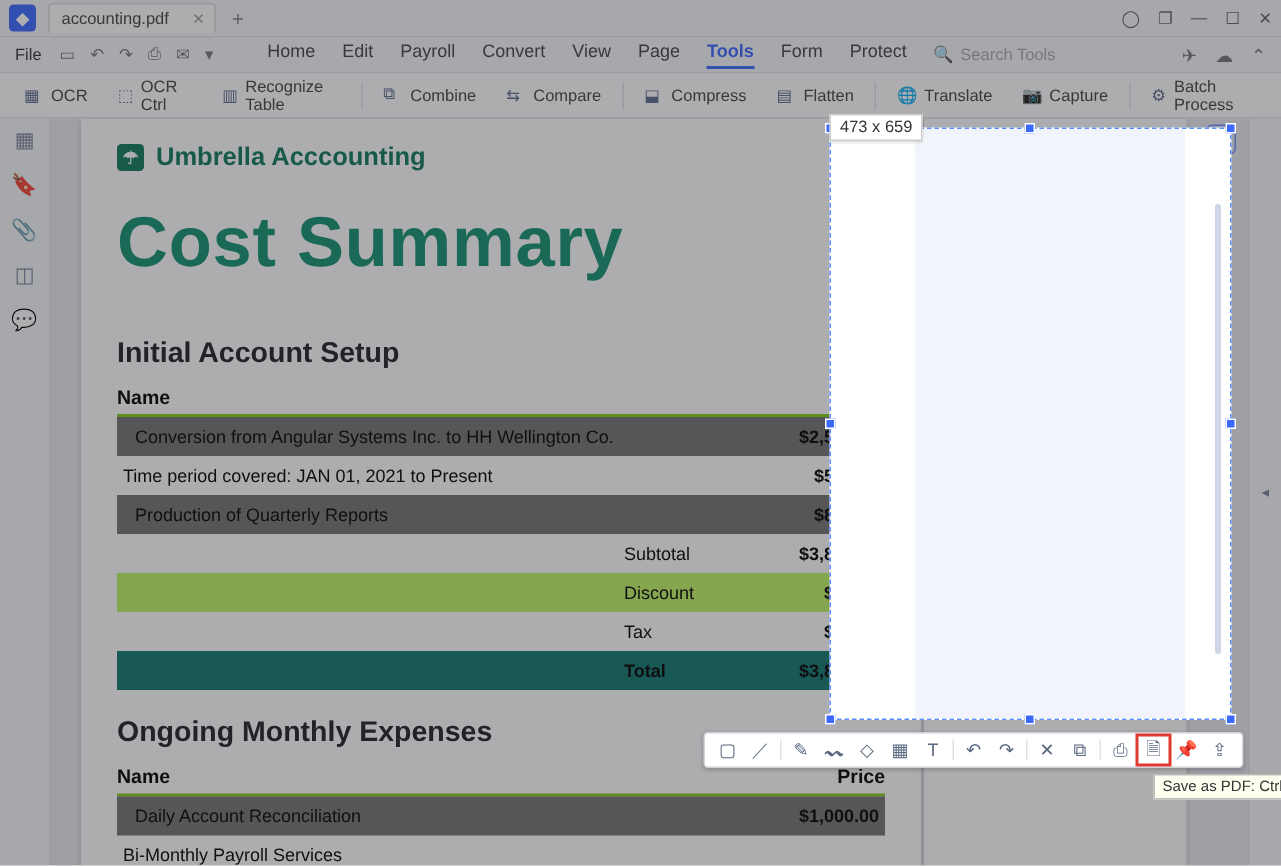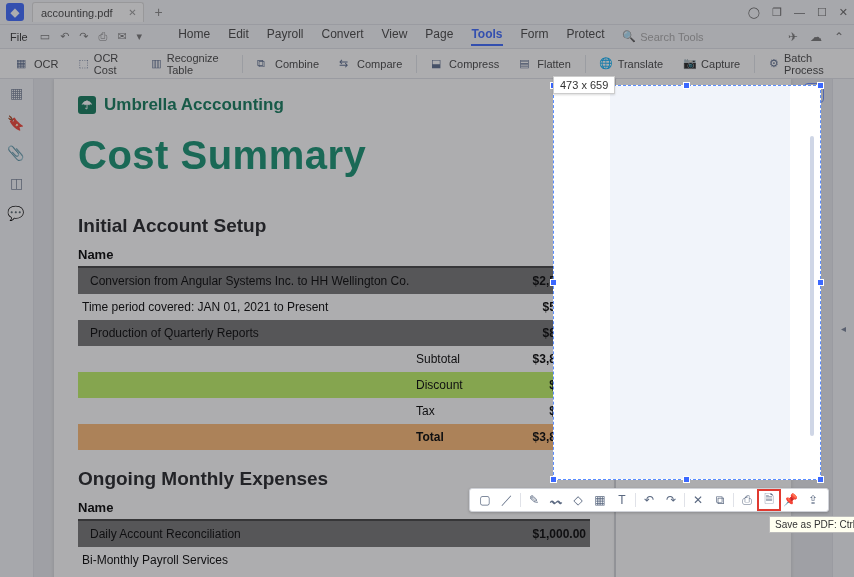--- a/index.html
+++ b/index.html
@@ -40,31 +40,31 @@
 .sidebar{width:34px;background:#f6f7fa;border-right:1px solid #e1e3e8;display:flex;flex-direction:column;align-items:center;padding-top:6px;gap:14px;color:#7a8499;}
 .sidebar span{font-size:14px;}
 .rightbar{position:absolute;right:0;top:0;width:22px;height:100%;background:#f6f7fa;border-left:1px solid #e1e3e8;display:flex;align-items:center;justify-content:center;}
 .rightbar span{color:#7a8499;font-size:10px;}
 
 .canvas{flex:1;position:relative;overflow:hidden;}
 .page{position:absolute;left:20px;top:0;width:560px;height:760px;background:#fff;box-shadow:0 0 4px rgba(0,0,0,.15);padding:16px 24px 16px 24px;font-family:Arial,sans-serif;}
 .page2{position:absolute;left:582px;top:0;width:175px;height:760px;background:#fff;box-shadow:0 0 4px rgba(0,0,0,.15);}
 .company{display:flex;align-items:center;gap:8px;color:#0f7a5a;font-weight:700;font-size:17px;margin-bottom:18px;}
 .company .logo{width:18px;height:18px;background:#0f7a5a;border-radius:3px;display:flex;align-items:center;justify-content:center;color:#fff;font-size:12px;}
-.headline{color:#129170;font-size:40px;font-weight:800;letter-spacing:.5px;margin-bottom:37px;}
+.headline{color:#129170;font-size:47px;font-weight:800;letter-spacing:.5px;margin-bottom:37px;}
 .section{color:#202124;font-size:19px;font-weight:700;margin:18px 0 10px;}
-.thead{display:flex;font-size:13px;font-weight:700;border-bottom:2px solid #404040;padding-bottom:4px;}
+.thead{display:flex;font-size:13px;font-weight:700;border-bottom:2px solid #84cc16;padding-bottom:4px;}
 .thead .c1{flex:1;} .thead .c2{width:90px;text-align:right;}
 .row{display:flex;font-size:12px;padding:6px 4px;}
 .row.striped{background:#737373;padding-left:12px;}
 .row .c1{flex:1;} .row .c2{width:90px;text-align:right;font-weight:700;}
 .sumrow{display:flex;font-size:12px;padding:6px 4px;}
 .sumrow .sp{flex:1;} .sumrow .l{width:80px;} .sumrow .v{width:90px;text-align:right;font-weight:700;}
 .sumrow.alt{background:#bef264;}
-.sumrow.total{background:#fdba74;font-weight:700;}
+.sumrow.total{background:#0f766e;font-weight:700;}
 
 .doc-action{position:absolute;right:30px;top:4px;width:20px;height:20px;border:1px solid #6a8cff;border-radius:4px;display:flex;align-items:center;justify-content:center;color:#3b68ff;font-size:11px;}
 
 
 .capture{position:absolute;left:553px;top:85px;width:268px;height:395px;border:1.5px dashed #5a8dff;background:#fff;z-index:100;}
 .capture .inner-shade{position:absolute;left:56px;top:0;width:180px;height:100%;background:#e7edf7;opacity:.6;}
 .capture .sbar{position:absolute;right:6px;top:50px;width:4px;height:300px;background:#cfd6e6;border-radius:2px;}
 .handle{position:absolute;width:7px;height:7px;background:#3b68ff;border:1px solid #fff;}
 .h-tl{left:-4px;top:-4px}.h-tm{left:50%;top:-4px;margin-left:-4px}.h-tr{right:-4px;top:-4px}
 .h-ml{left:-4px;top:50%;margin-top:-4px}.h-mr{right:-4px;top:50%;margin-top:-4px}
@@ -130,21 +130,21 @@
     </div>
   </div>
 
   <div class="toolbar">
     <div class="tbtn">
         <span class="ic">▦</span>
         <span>OCR</span>
       </div>
     <div class="tbtn">
         <span class="ic">⬚</span>
-        <span>OCR Cost</span>
+        <span>OCR Ctrl</span>
       </div>
     <div class="tbtn">
         <span class="ic">▥</span>
         <span>Recognize Table</span>
       </div>
     <div class="tsep"></div>
     <div class="tbtn">
         <span class="ic">⧉</span>
         <span>Combine</span>
       </div>

